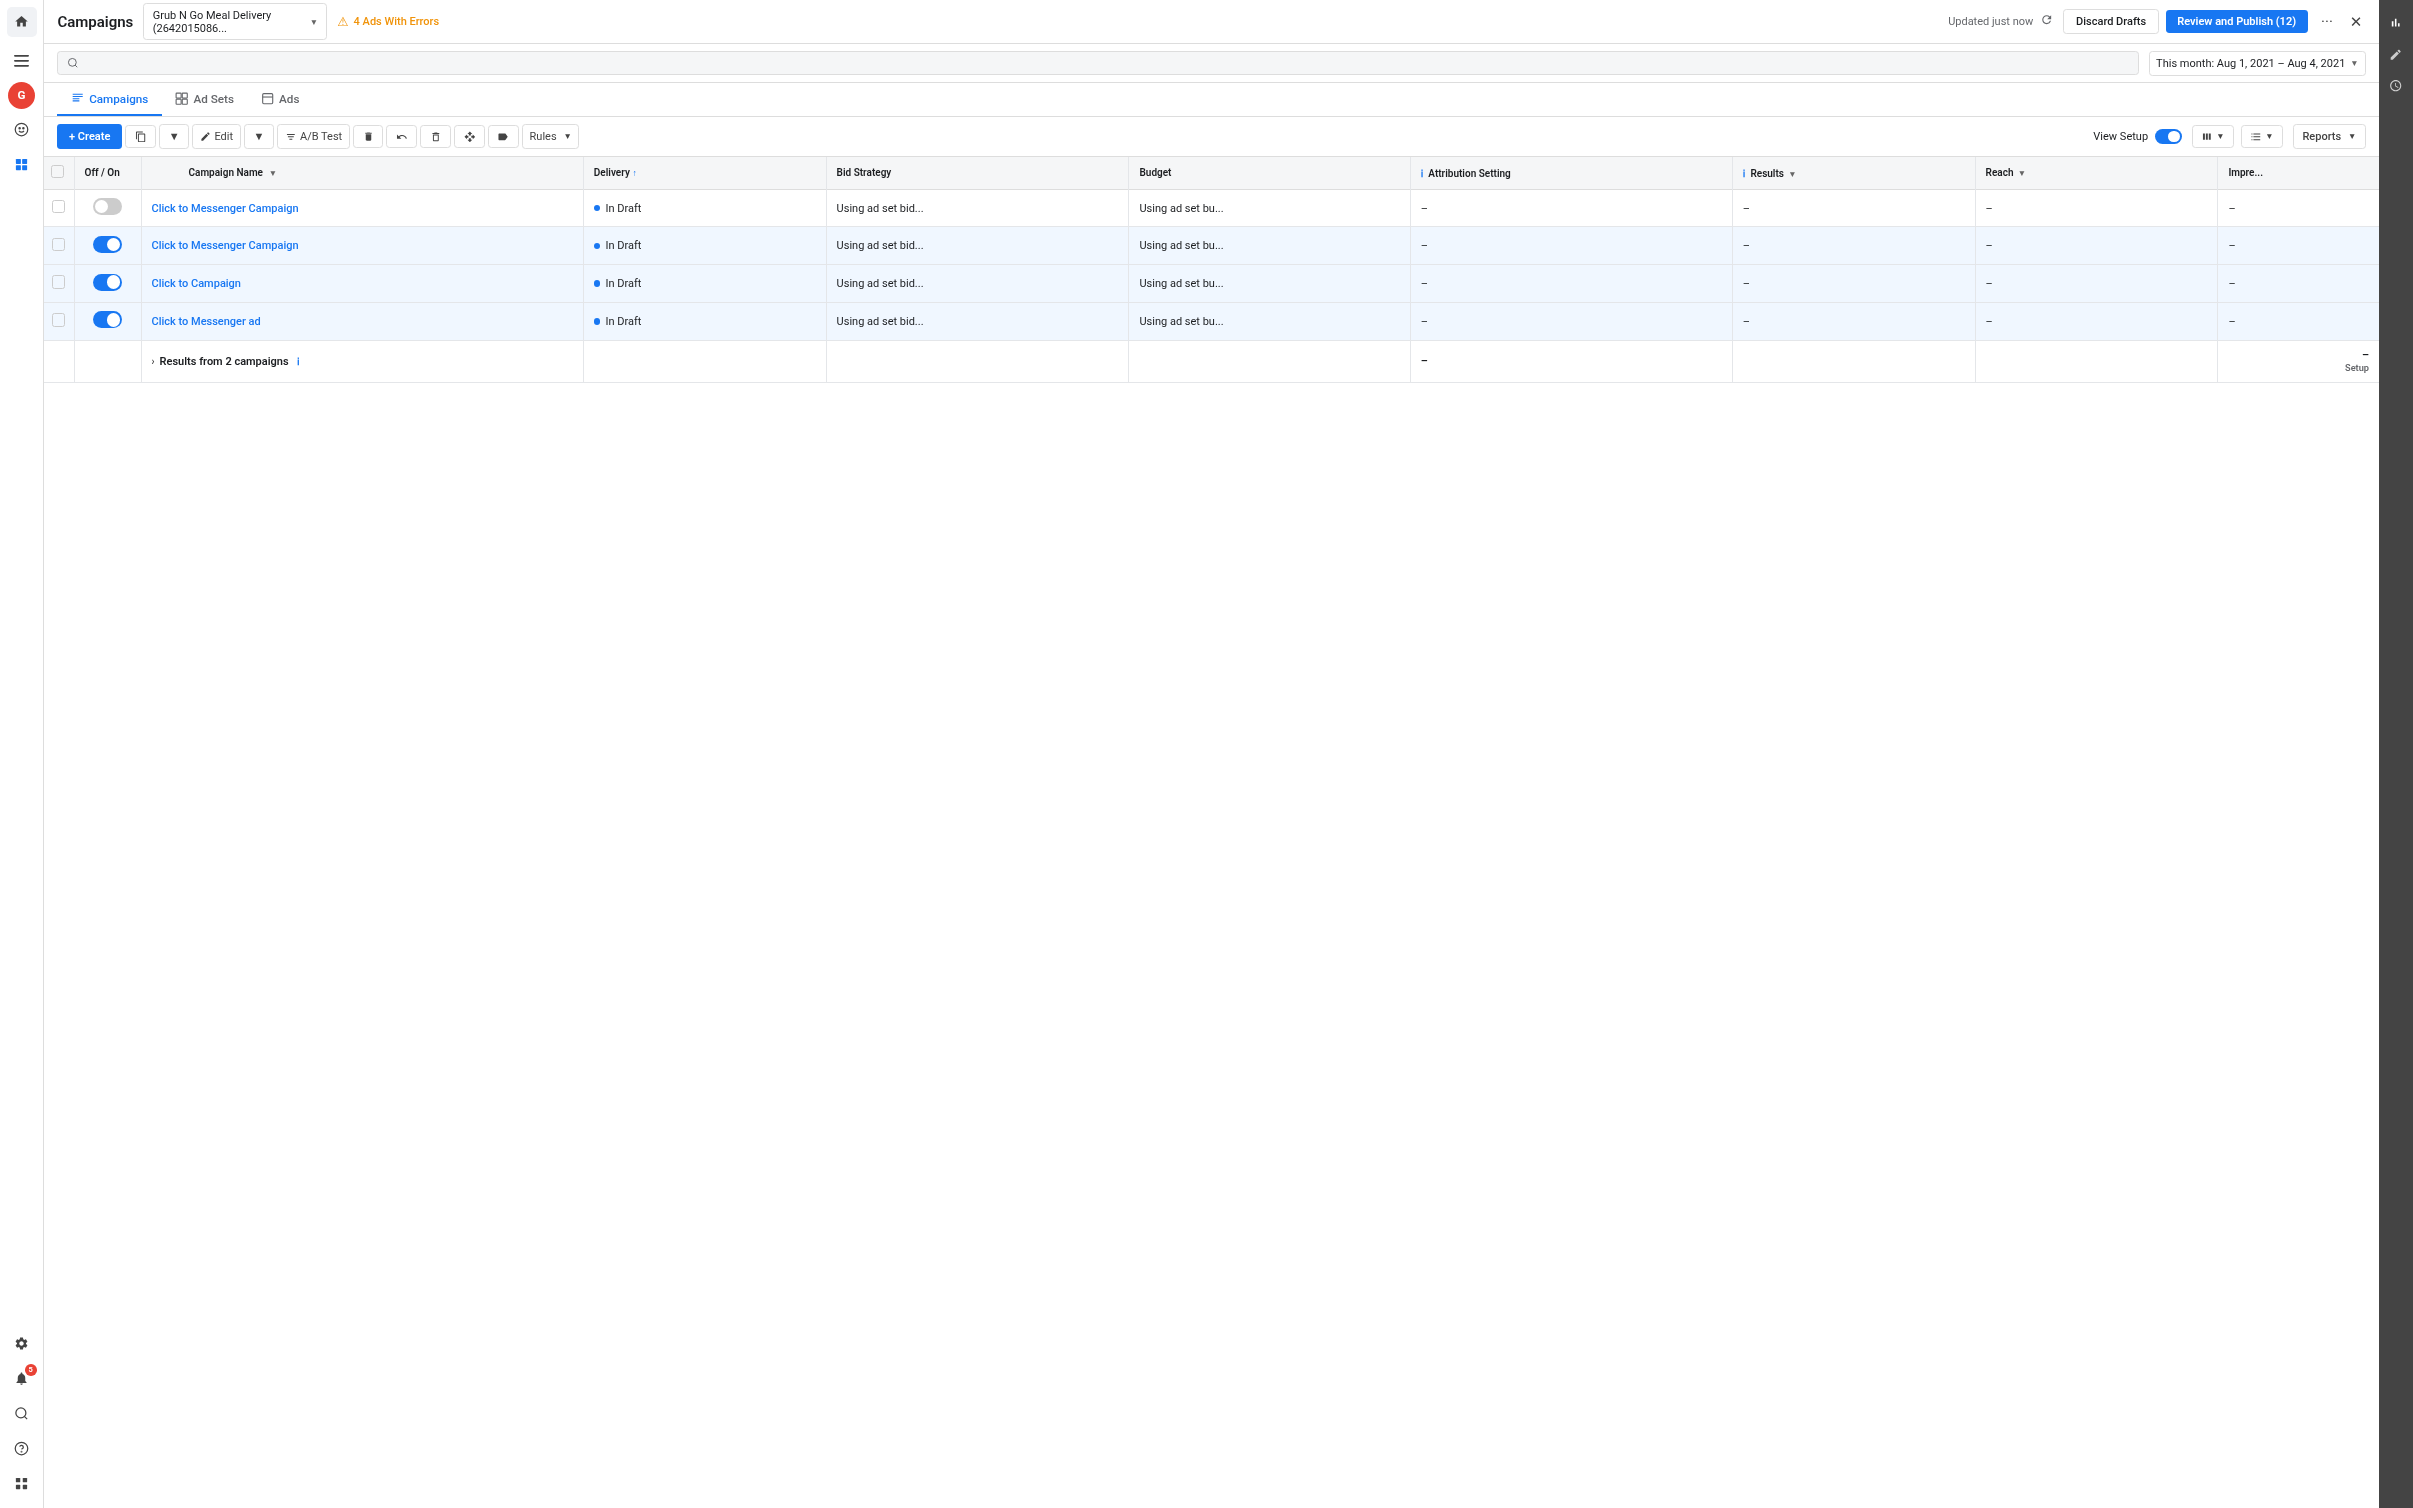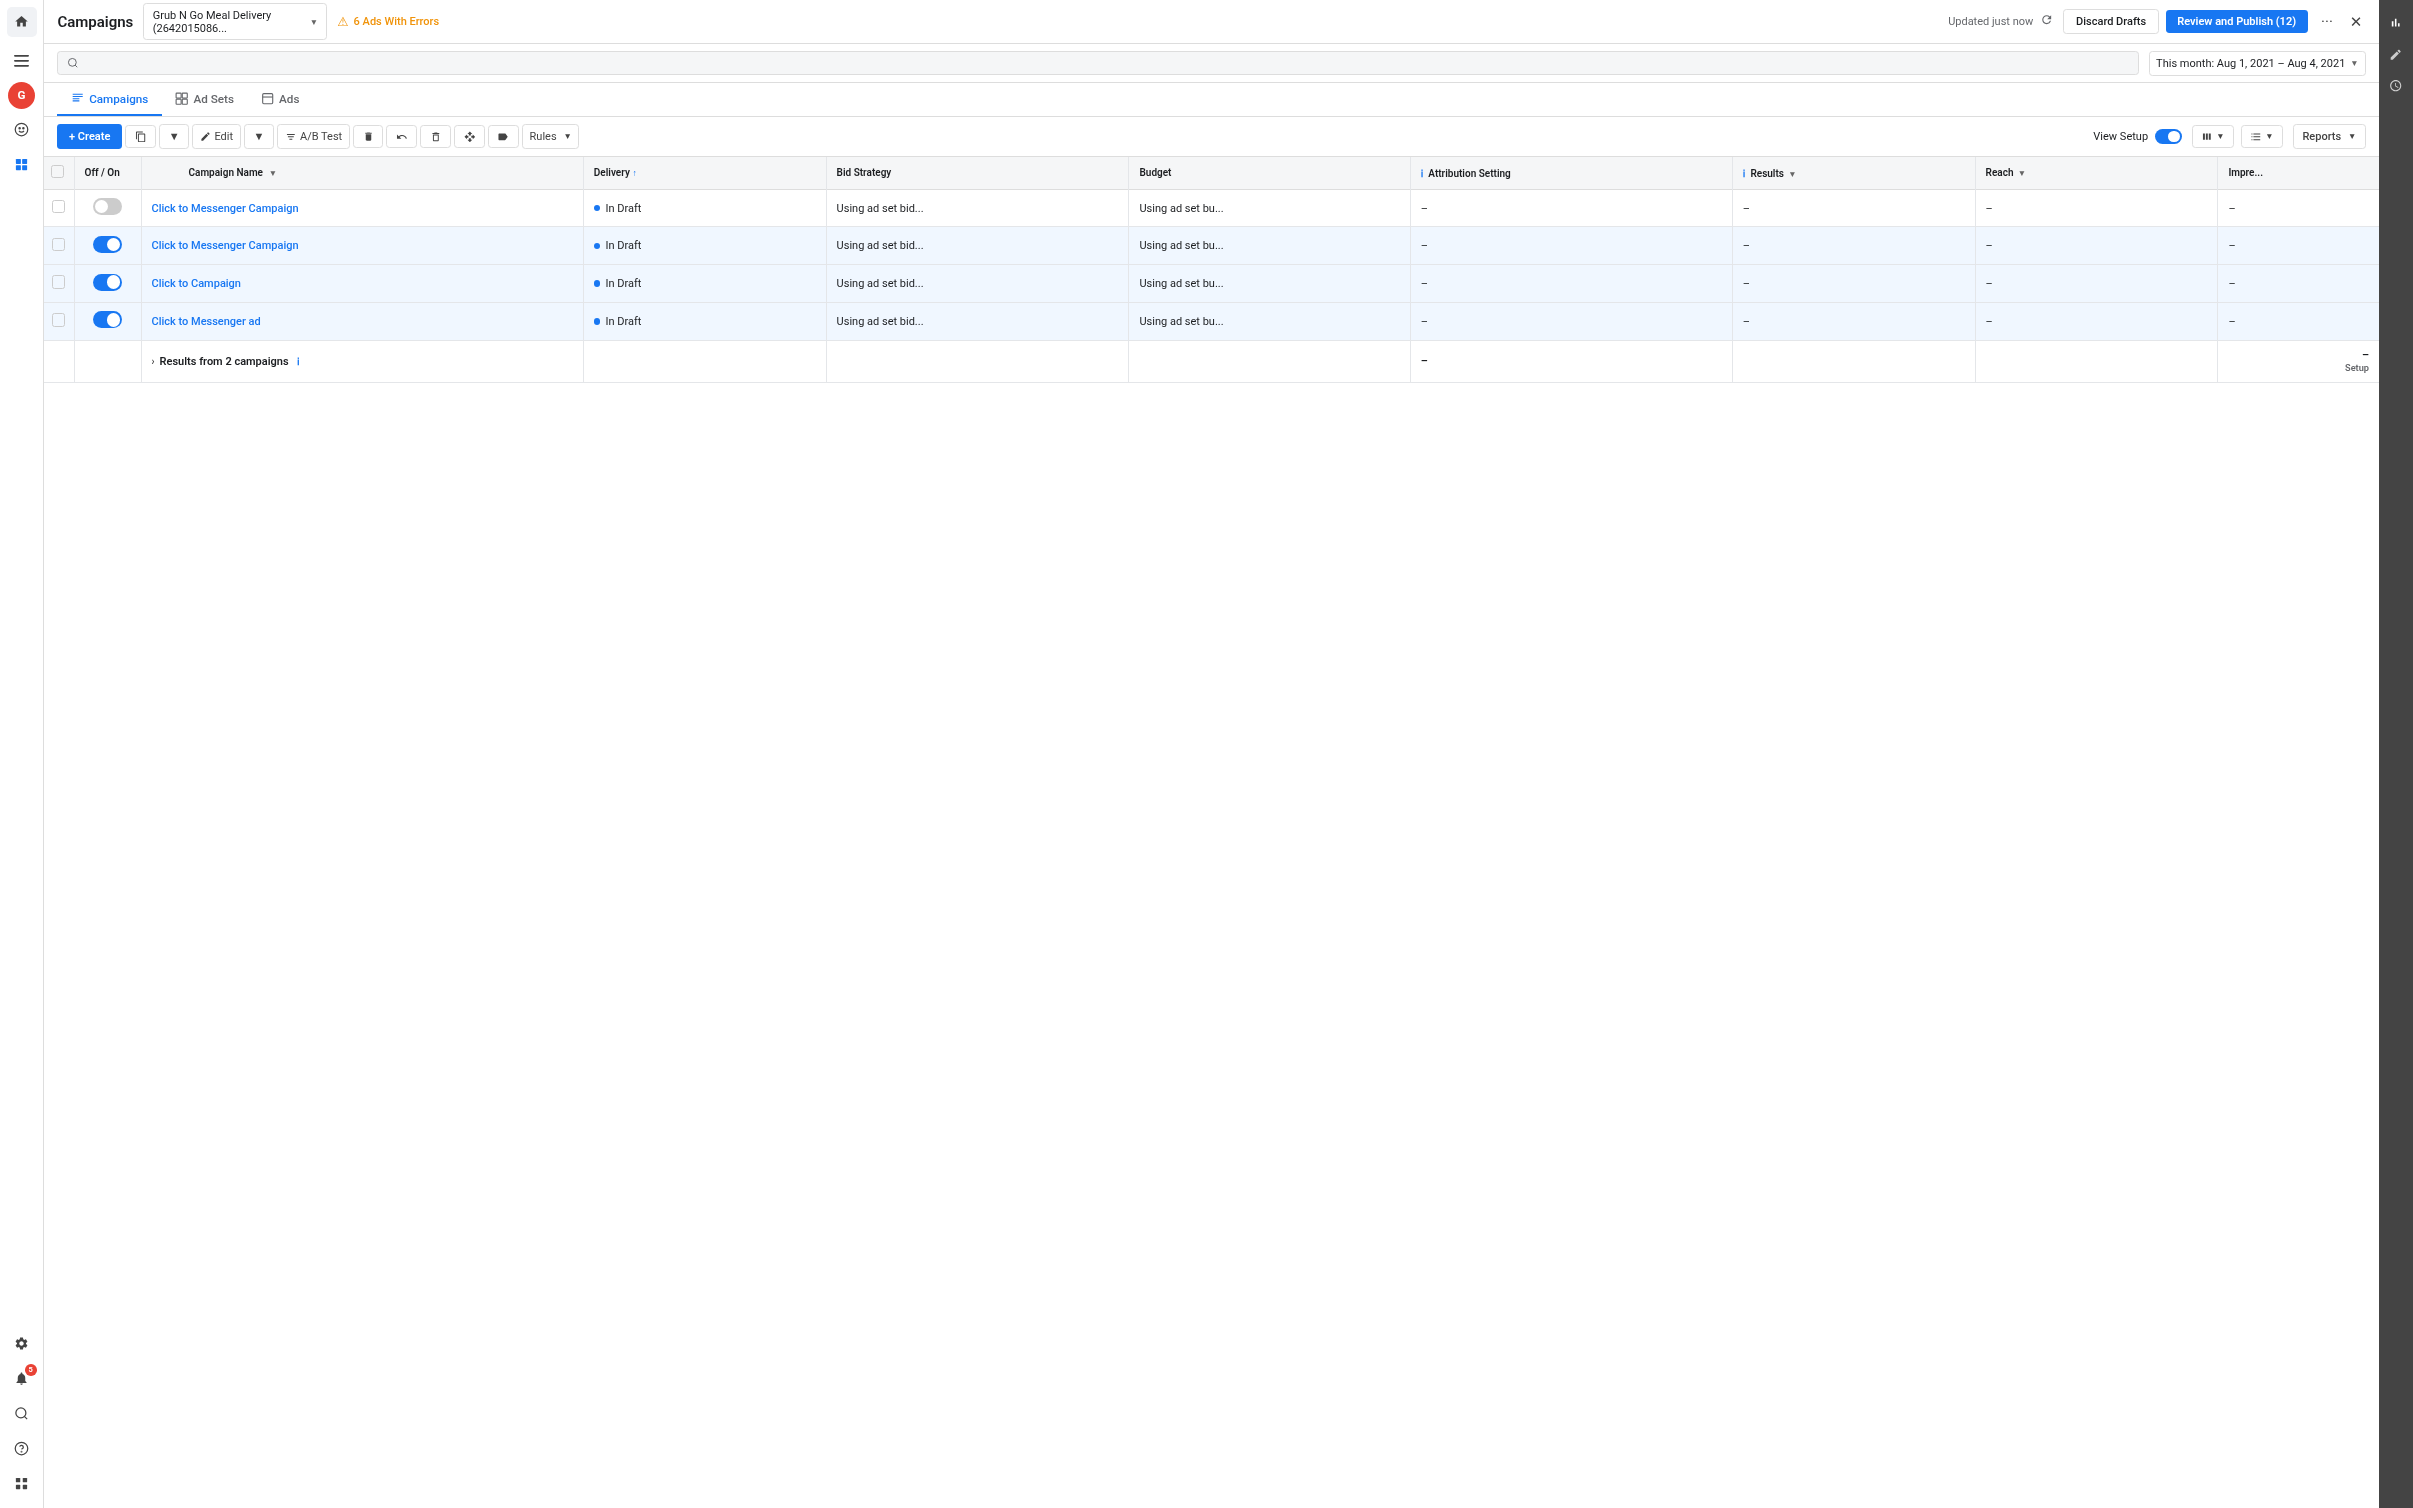--- a/index.html
+++ b/index.html
@@ -509,21 +509,21 @@
 <div class="main-content">
 
   <div class="top-bar">
     <span class="top-bar-title">Campaigns</span>
     <div class="account-selector">
       <span>Grub N Go Meal Delivery (2642015086...</span>
       <span class="chevron">▼</span>
     </div>
     <div class="errors-badge">
       <span class="warn-icon">⚠</span>
-      <span>6 Ads With Errors</span>
+      <span>4 Ads With Errors</span>
     </div>
     <span class="updated-text">Updated just now</span>
     <span class="refresh-icon">
       <svg width="13.4" height="13.4" viewBox="0 0 24 24" fill="#65676b">
         <path d="M17.65 6.35A7.958 7.958 0 0 0 12 4c-4.42 0-7.99 3.58-7.99 8s3.57 8 7.99 8c3.73 0 6.84-2.55 7.73-6h-2.08A5.99 5.99 0 0 1 12 18c-3.31 0-6-2.69-6-6s2.69-6 6-6c1.66 0 3.14.69 4.22 1.78L13 11h7V4l-2.35 2.35z"></path>
       </svg>
     </span>
     <button class="discard-btn">Discard Drafts</button>
     <button class="review-publish-btn">Review and Publish (12)</button>
     <button class="more-btn">···</button>

